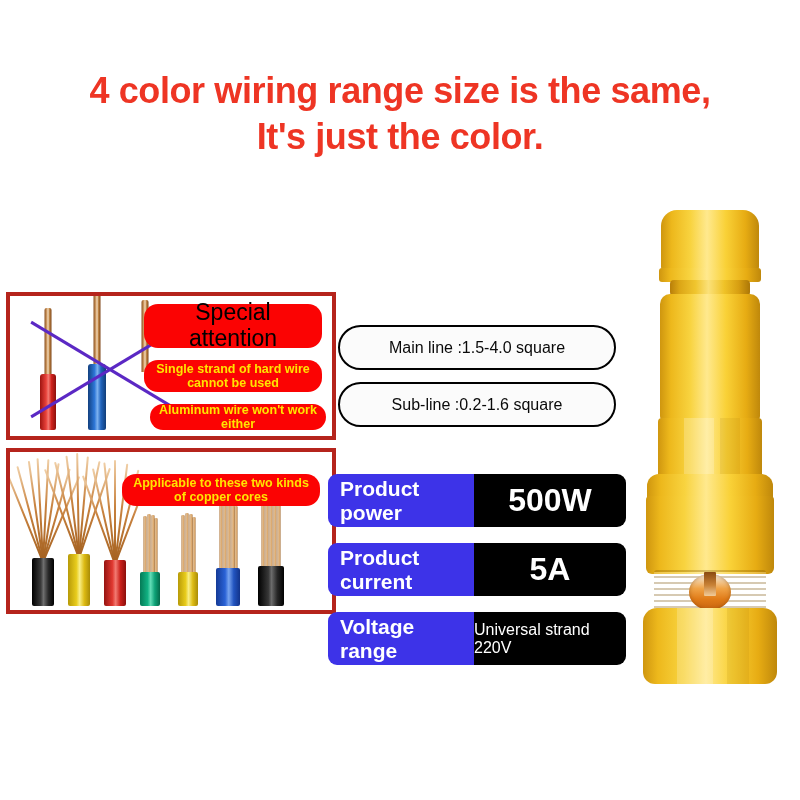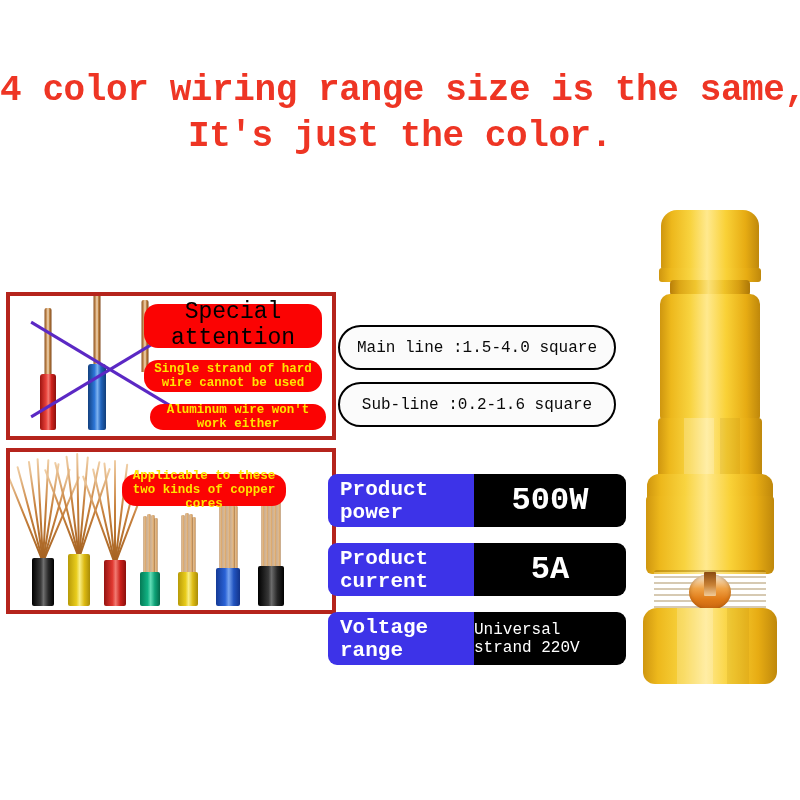--- a/index.html
+++ b/index.html
@@ -10,21 +10,20 @@
     background: #ffffff;
     font-family: "Liberation Sans", sans-serif;
     overflow: hidden;
   }
 
   #page {
     position: relative;
     width: 800px;
     height: 800px;
     background: #ffffff;
-    font-family: Liberation Mono, monospace;
   }
 
   
   .headline {
     position: absolute;
     left: 0;
     top: 68px;
     width: 800px;
     text-align: center;
     color: #ee3524;
@@ -59,21 +58,21 @@
     text-align: center;
     line-height: 1.12;
     padding: 2px 4px;
     border-radius: 14px;
   }
   .red-label.title-label { color: #000000; font-weight: normal; }
 
   #lbl-special   { left: 134px; top: 8px;  width: 178px; height: 44px; font-size: 23px; }
   #lbl-single    { left: 134px; top: 64px; width: 178px; height: 32px; font-size: 12.5px; }
   #lbl-aluminum  { left: 140px; top: 108px;width: 176px; height: 26px; font-size: 12.5px; }
-  #lbl-copper    { left: 112px; top: 22px; width: 164px; height: 32px; font-size: 12.5px; }
+  #lbl-copper    { left: 112px; top: 22px; width: 198px; height: 32px; font-size: 12.5px; }
 
   
   .cross-line {
     position: absolute;
     background: #5b28c4;
     height: 3px;
     transform-origin: center;
   }
 
   

